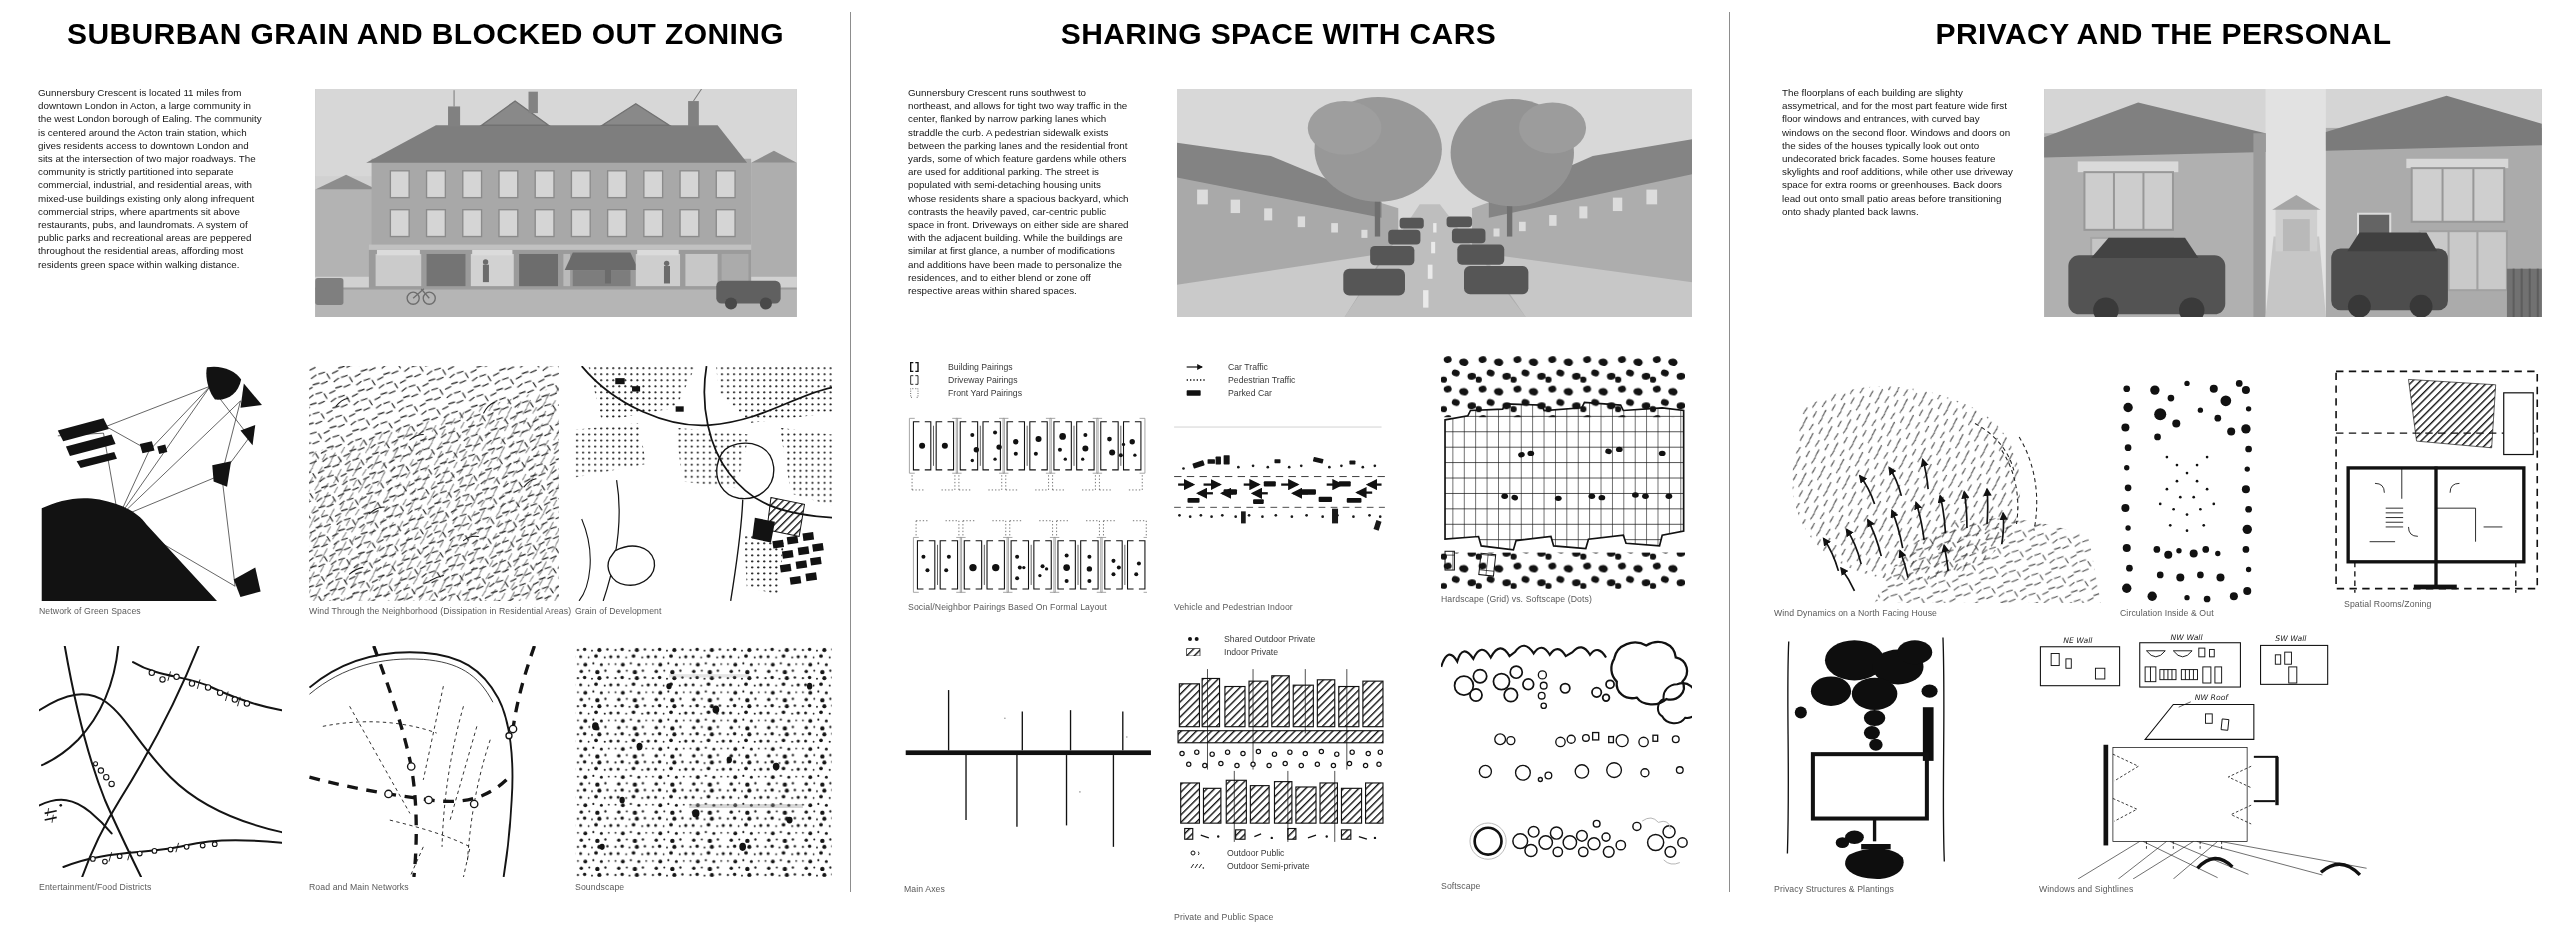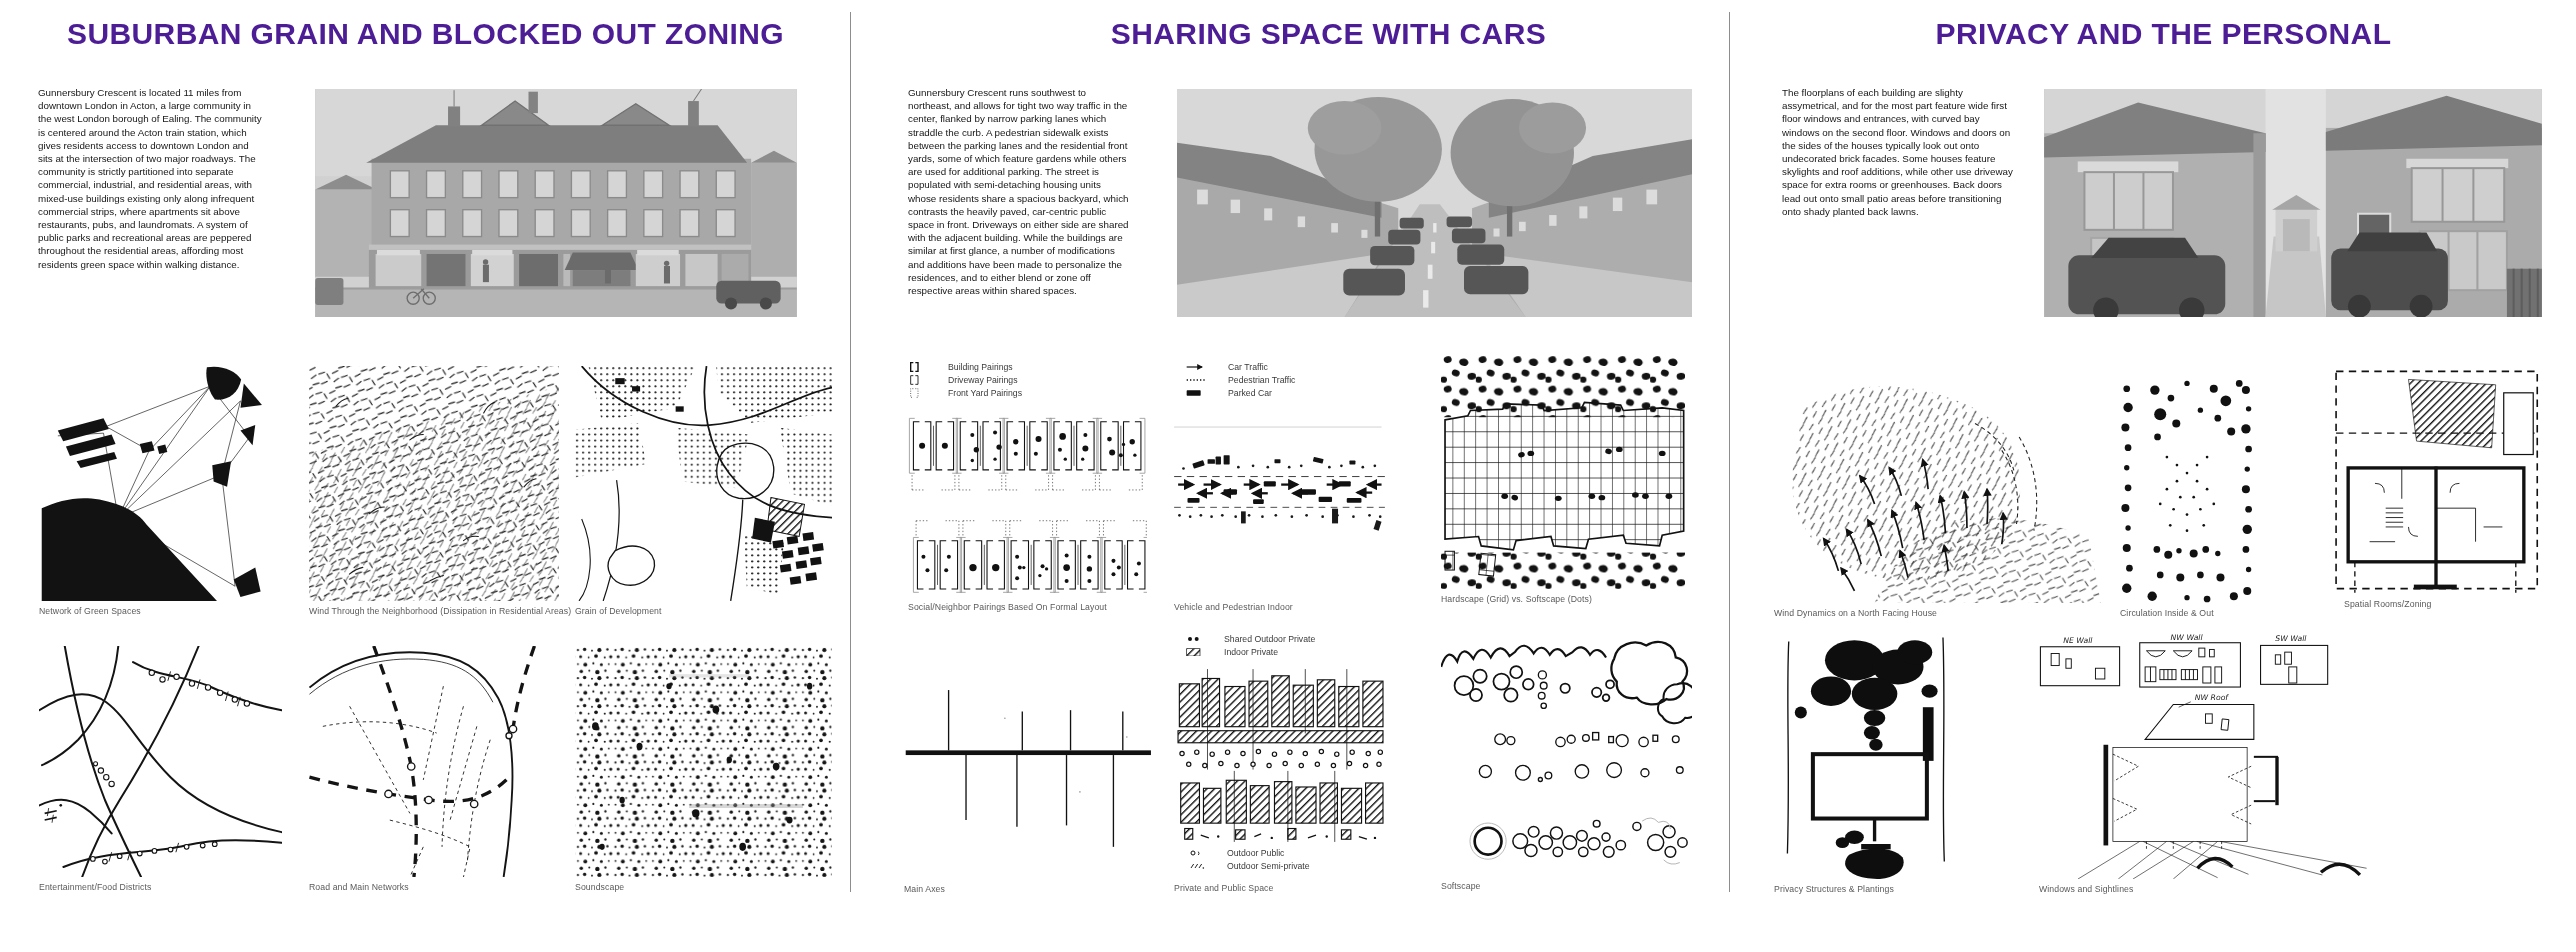--- a/index.html
+++ b/index.html
@@ -1,27 +1,27 @@
 <!DOCTYPE html>
 <html style="font-size:10.7px"><head>
 <meta charset="utf-8">
 <style>
   html,body{margin:0;padding:0;background:#ffffff;}
   .board{position:relative;width:2576px;height:953px;background:#fff;overflow:hidden;
          font-family:"Liberation Sans",sans-serif;color:#111;}
   .divider{position:absolute;top:12px;height:880px;width:1.3px;background:#8d8d8d;}
-  .ptitle{position:absolute;top:17.4px;margin:0;font-size:30px;font-weight:700;color:#4c1d95;
+  .ptitle{position:absolute;top:17.4px;margin:0;font-size:30px;font-weight:700;color:#000000;
           text-align:center;letter-spacing:0.4px;white-space:nowrap;}
   .para{position:absolute;margin:0;font-size:9.8px;line-height:13.2px;color:#161616;}
   .photo{position:absolute;overflow:hidden;background:#c9c9c9;}
   .photo svg{display:block;}
   figure{position:absolute;margin:0;padding:0;}
   figure svg{display:block;}
   .cap{margin:5.4px 0 0 0;font-size:8.7px;color:#5a5a5a;letter-spacing:0.1px;white-space:nowrap;}
-  .abscap{position:absolute;font-size:8.7px;color:#5a5a5a;letter-spacing:0.1px;white-space:nowrap;}
+  .abscap{position:absolute;font-size:8.7px;color:#5a5a5a;letter-spacing:0.1px;white-space:nowrap;margin-top:29px;}
   .legend{position:absolute;}
   .lg-item{display:flex;align-items:center;gap:22px;height:12.7px;font-size:8.7px;color:#3a3a3a;}
   .lg-ic{flex:0 0 auto;display:block;}
   .bk{fill:none;stroke:#111;stroke-width:1.6;}
   .gk{fill:none;stroke:#9a9a9a;stroke-width:1.3;}
   .dk{fill:none;stroke:#444;stroke-width:1.1;stroke-dasharray:2 3;}
   .hand{font-family:"DejaVu Sans",sans-serif;font-size:11.5px;fill:#1c1c1c;font-style:italic;}
 </style>
 </head>
 <body>
@@ -389,21 +389,21 @@
             <ellipse cx="230" cy="170" rx="4" ry="5"></ellipse>
         </g>
         <rect x="170" y="236" width="170" height="6" fill="#999" opacity="0.4"></rect>
         <rect x="140" y="42" width="120" height="5" fill="#aaa" opacity="0.3"></rect>
       </svg>
       <figcaption class="cap">Soundscape</figcaption>
     </figure>
   </section>
 
   <section>
-    <h1 class="ptitle" style="left:889px;width:879px">SHARING SPACE WITH CARS</h1>
+    <h1 class="ptitle" style="left:839px;width:879px">SHARING SPACE WITH CARS</h1>
     <p class="para" style="left:908px;top:86px;width:223px">Gunnersbury Crescent runs southwest to northeast, and allows for tight two way traffic in the center, flanked by narrow parking lanes which straddle the curb. A pedestrian sidewalk exists between the parking lanes and the residential front yards, some of which feature gardens while others are used for additional parking. The street is populated with semi-detaching housing units whose residents share a spacious backyard, which contrasts the heavily paved, car-centric public space in front. Driveways on either side are shared with the adjacent building. While the buildings are similar at first glance, a number of modifications and additions have been made to personalize the residences, and to either blend or zone off respective areas within shared spaces.</p>
 
     <div class="photo" style="left:1177px;top:89px;width:515px;height:228px">
       <svg viewBox="0 0 768 340" width="515" height="228">
         <rect width="768" height="340" fill="#d3d3d3"></rect>
         <polygon points="0,105 240,150 330,178 330,340 0,340" fill="#9e9e9e"></polygon>
         <polygon points="0,80 140,100 305,168 305,192 0,132" fill="#727272"></polygon>
         <polygon points="768,100 520,150 440,178 440,340 768,340" fill="#a2a2a2"></polygon>
         <polygon points="768,75 620,100 465,168 465,192 768,127" fill="#747474"></polygon>
         <g fill="#d8d8d8">

